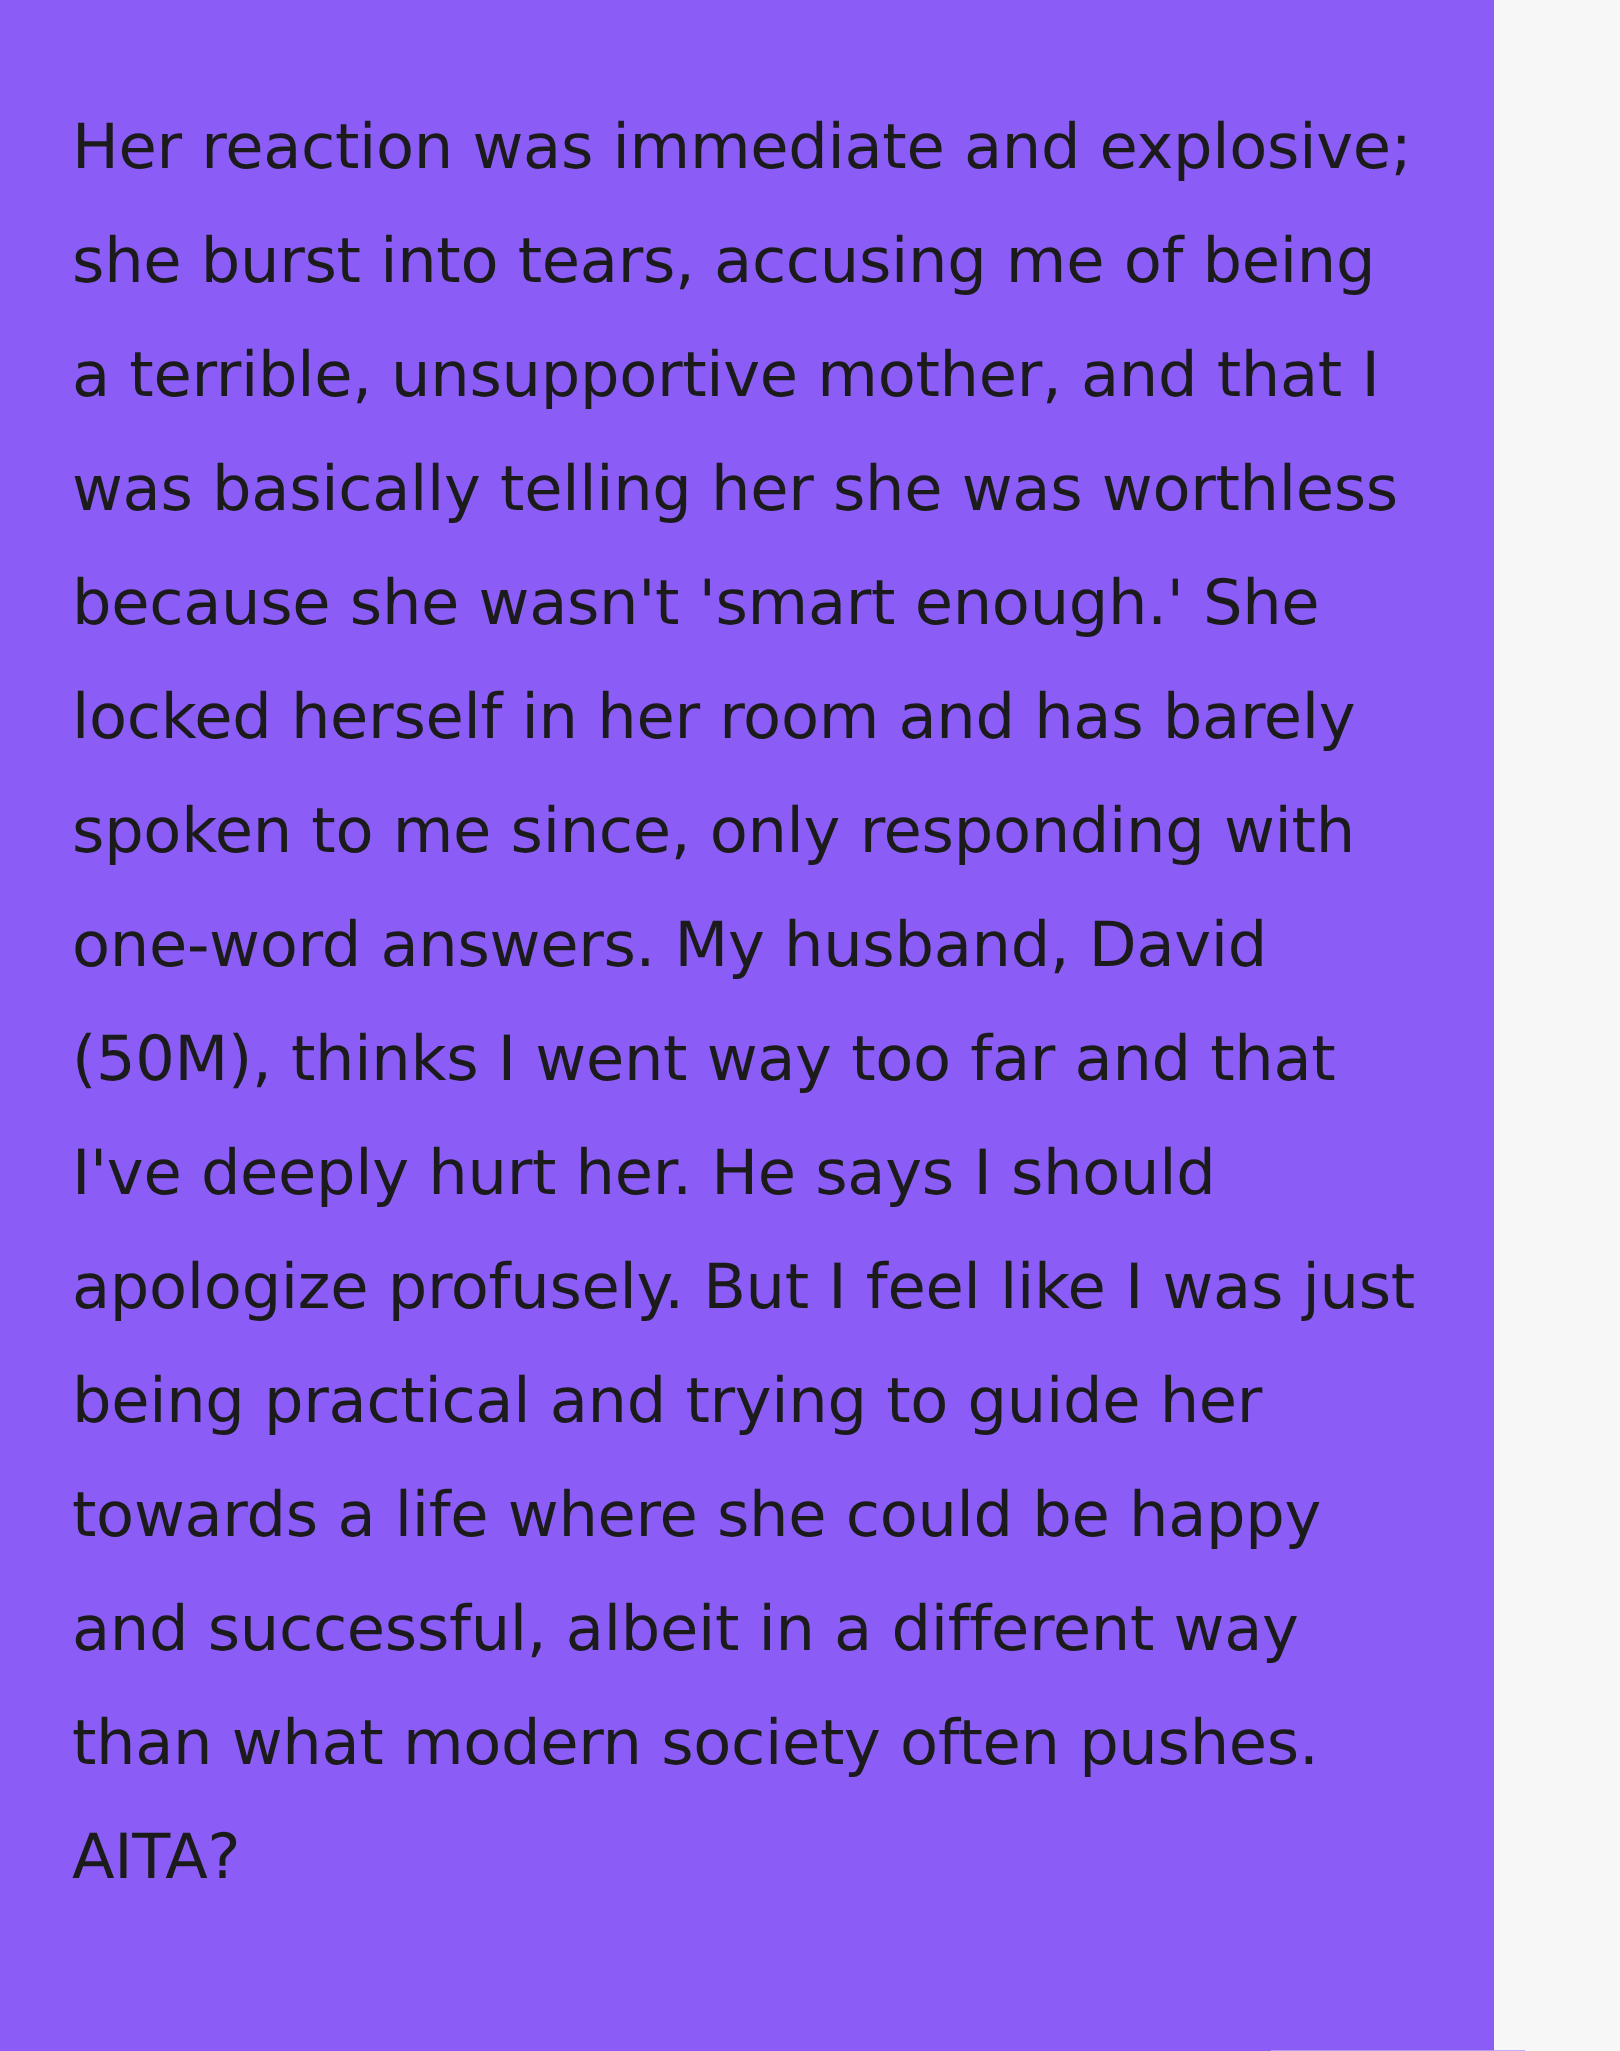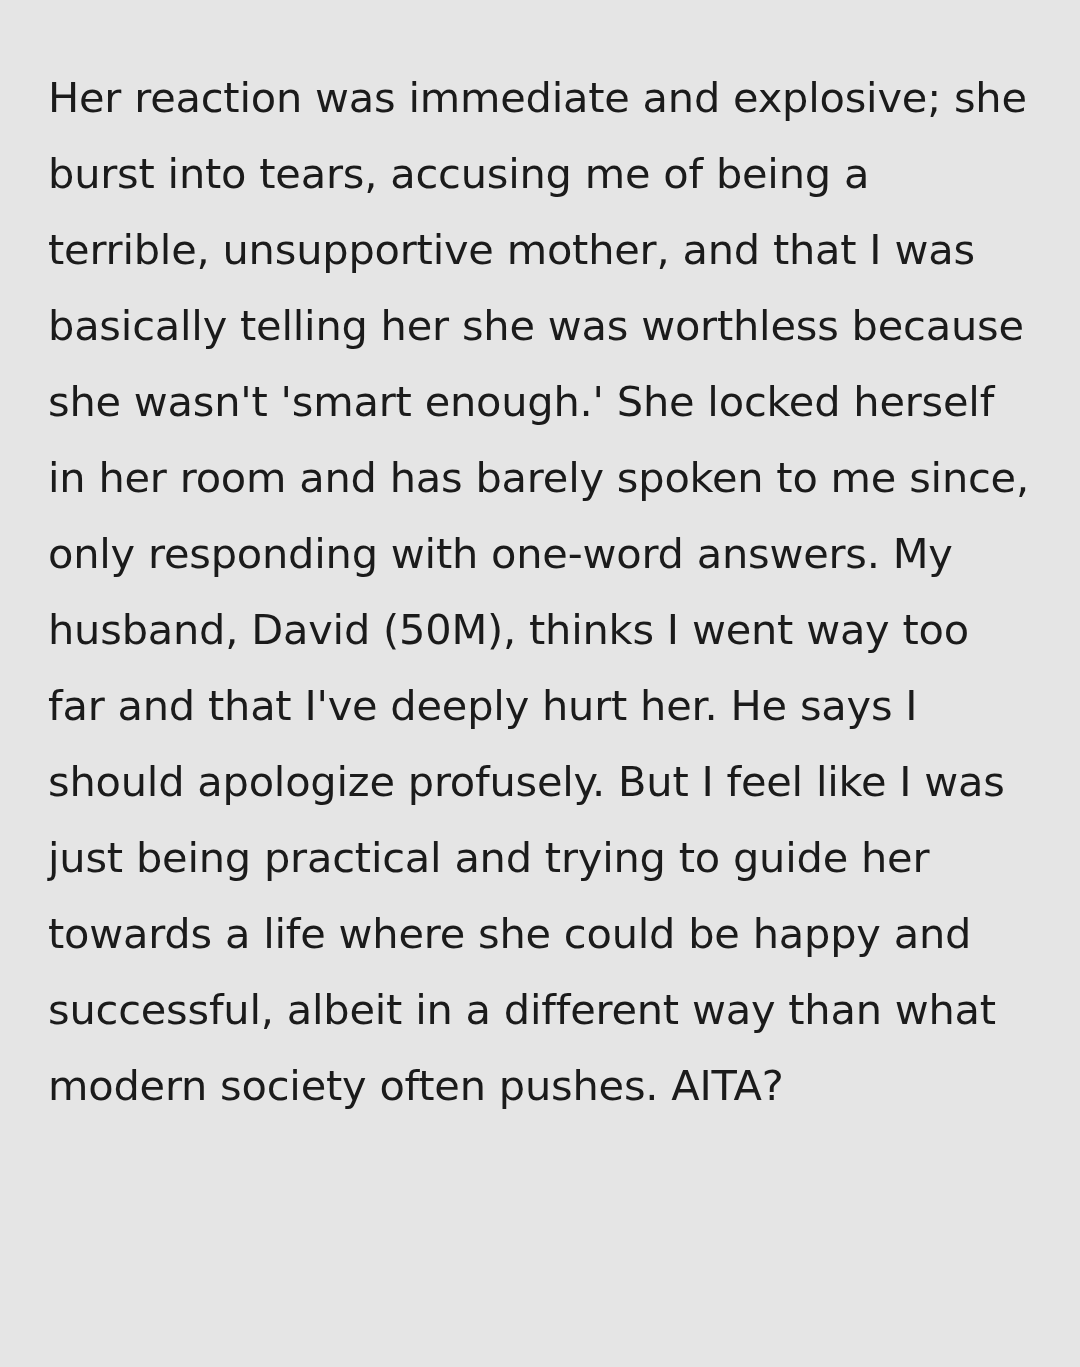--- a/index.html
+++ b/index.html
@@ -8,23 +8,23 @@
   }
   body {
     width: 1080px;
     height: 1367px;
     background: #f7f7f7;
     font-family: "DejaVu Sans", sans-serif;
     overflow: hidden;
   }
   .page {
     box-sizing: border-box;
-    width: 1080px;
+    width: 996px;
     height: 1367px;
-    background: #e5e5e5;
+    background: #8b5cf6;
     padding: 18px 48px 0 48px;
     display: block;
   }
   .post-body {
     color: #1b1b1b;
     font-family: "DejaVu Sans", sans-serif;
     font-size: 41.5px;
     line-height: 76px;
     letter-spacing: -0.2px;
     font-weight: 400;

